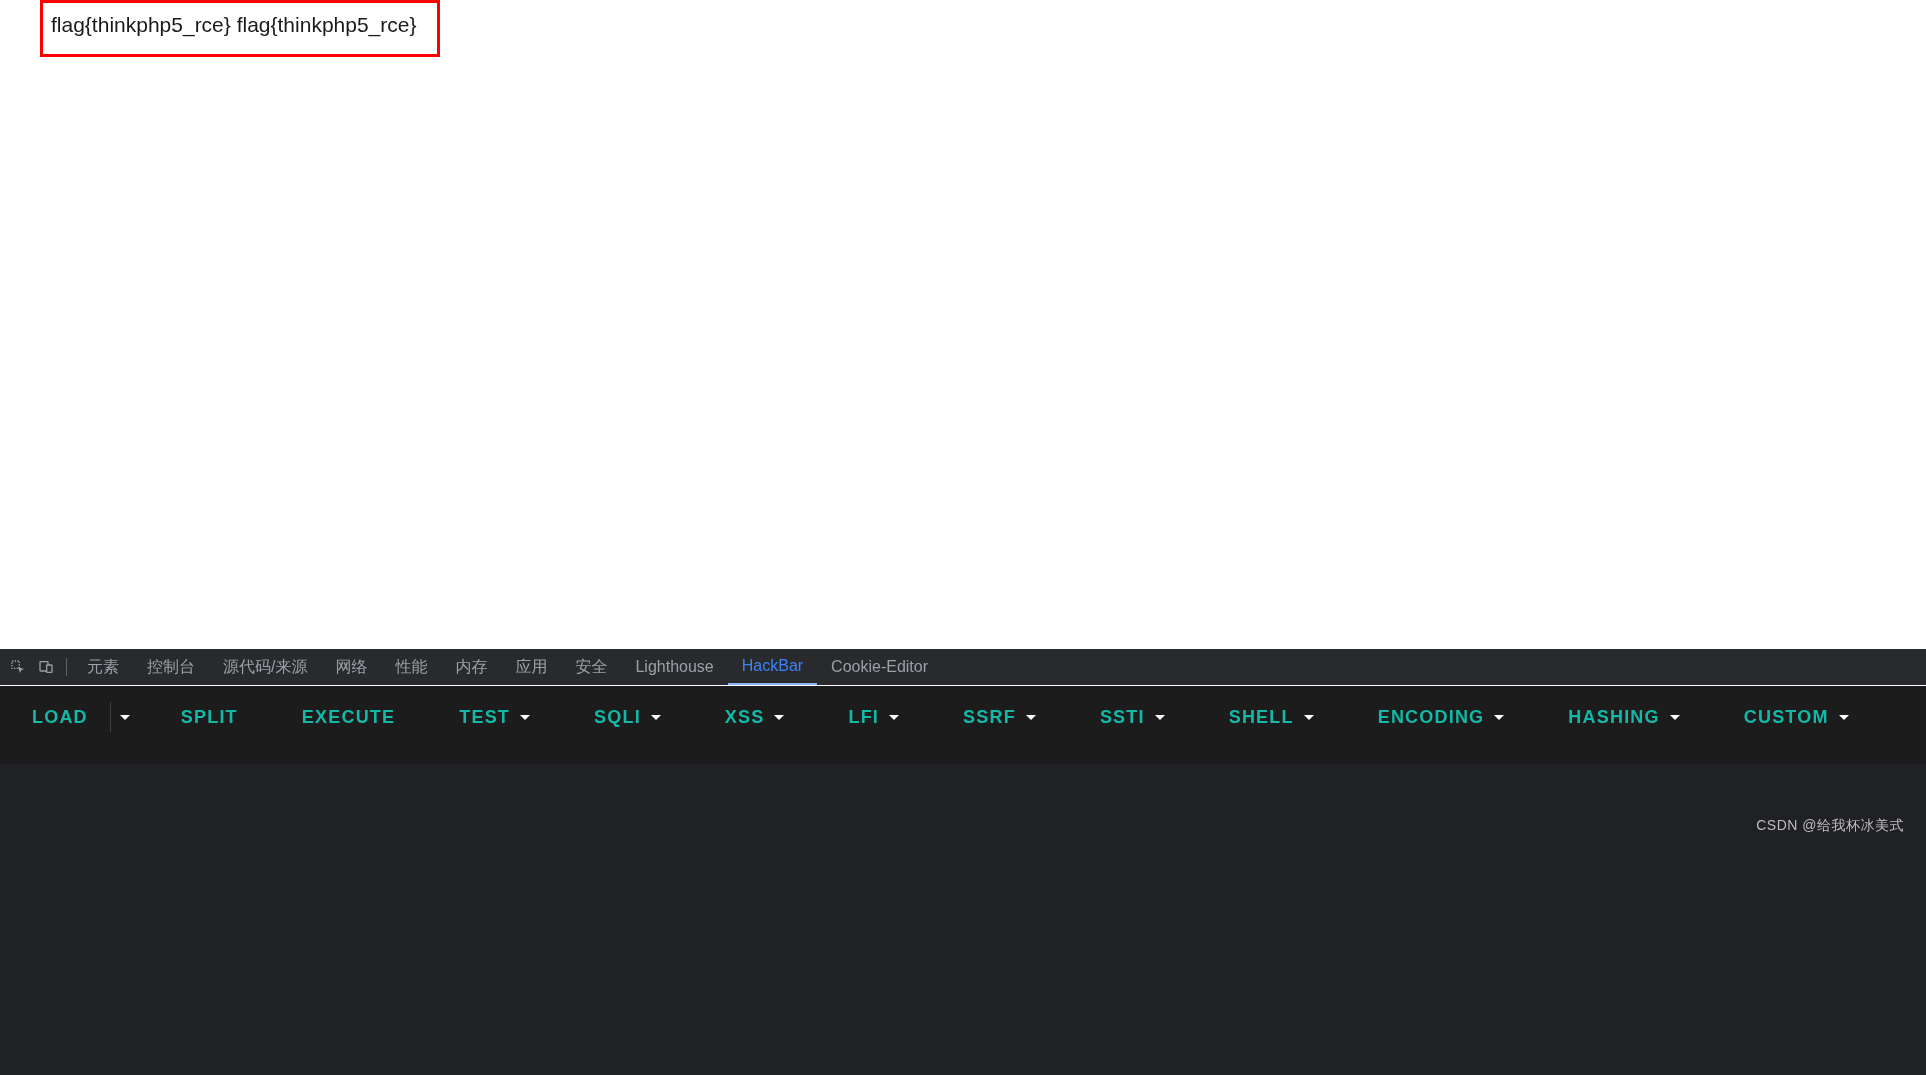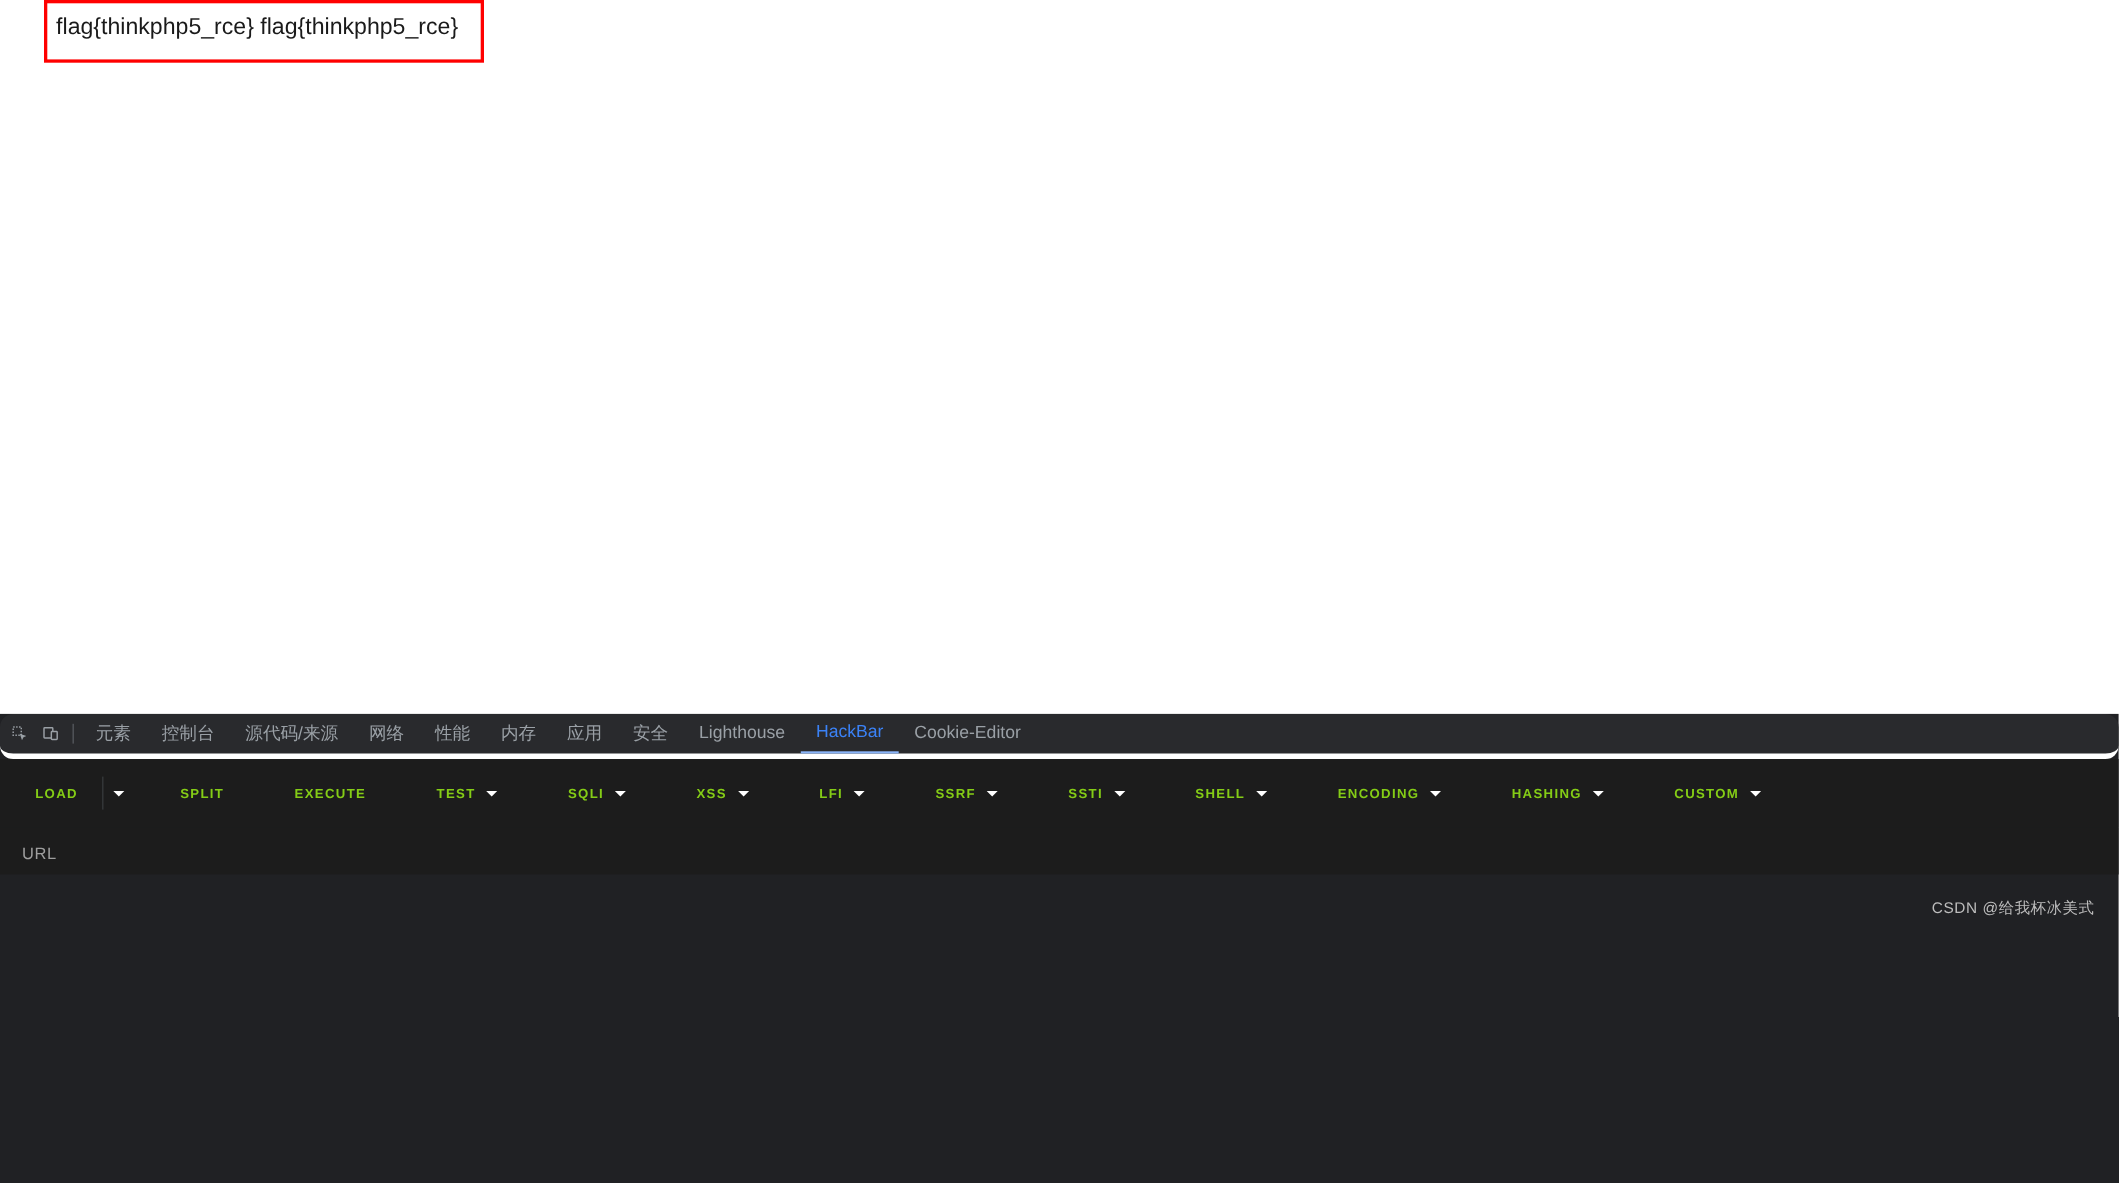--- a/index.html
+++ b/index.html
@@ -44,24 +44,23 @@
     background: #202124;
     color: #e8eaed;
     display: flex;
     flex-direction: column;
   }
   .devtools-tabs {
     display: flex;
     align-items: center;
     height: 36px;
     background: #292a2d;
-    border-bottom: 5px solid #ffffff;
+    border-bottom: 1px solid #ffffff;
     padding: 0 4px;
     gap: 0;
-    border-radius: 12px;
   }
   .devtools-icon-btn {
     width: 28px;
     height: 28px;
     display: flex;
     align-items: center;
     justify-content: center;
     color: #9aa0a6;
     cursor: pointer;
   }
@@ -96,24 +95,24 @@
     height: 62px;
     background: #1c1c1c;
     padding: 0 12px;
     gap: 0;
   }
   .hb-btn {
     height: 42px;
     padding: 0 20px;
     display: flex;
     align-items: center;
-    font-size: 12px;
+    font-size: 18px;
     font-weight: 700;
     letter-spacing: 1.2px;
-    color: #84cc16;
+    color: #14b8a6;
     cursor: pointer;
     white-space: nowrap;
     gap: 8px;
   }
   .hb-btn .caret {
     display: inline-block;
     width: 0;
     height: 0;
     border-left: 5px solid transparent;
     border-right: 5px solid transparent;
@@ -306,18 +305,17 @@
     </div>
     <div class="hb-gap"></div>
 
     <div class="hb-btn">
       <span>CUSTOM</span>
       <span class="caret"></span>
     </div>
   </div>
 
   <div class="url-section">
-    <div class="url-label">URL</div>
   </div>
 
 </div>
 
 <div class="watermark">CSDN @给我杯冰美式</div>
 
 </body></html>

